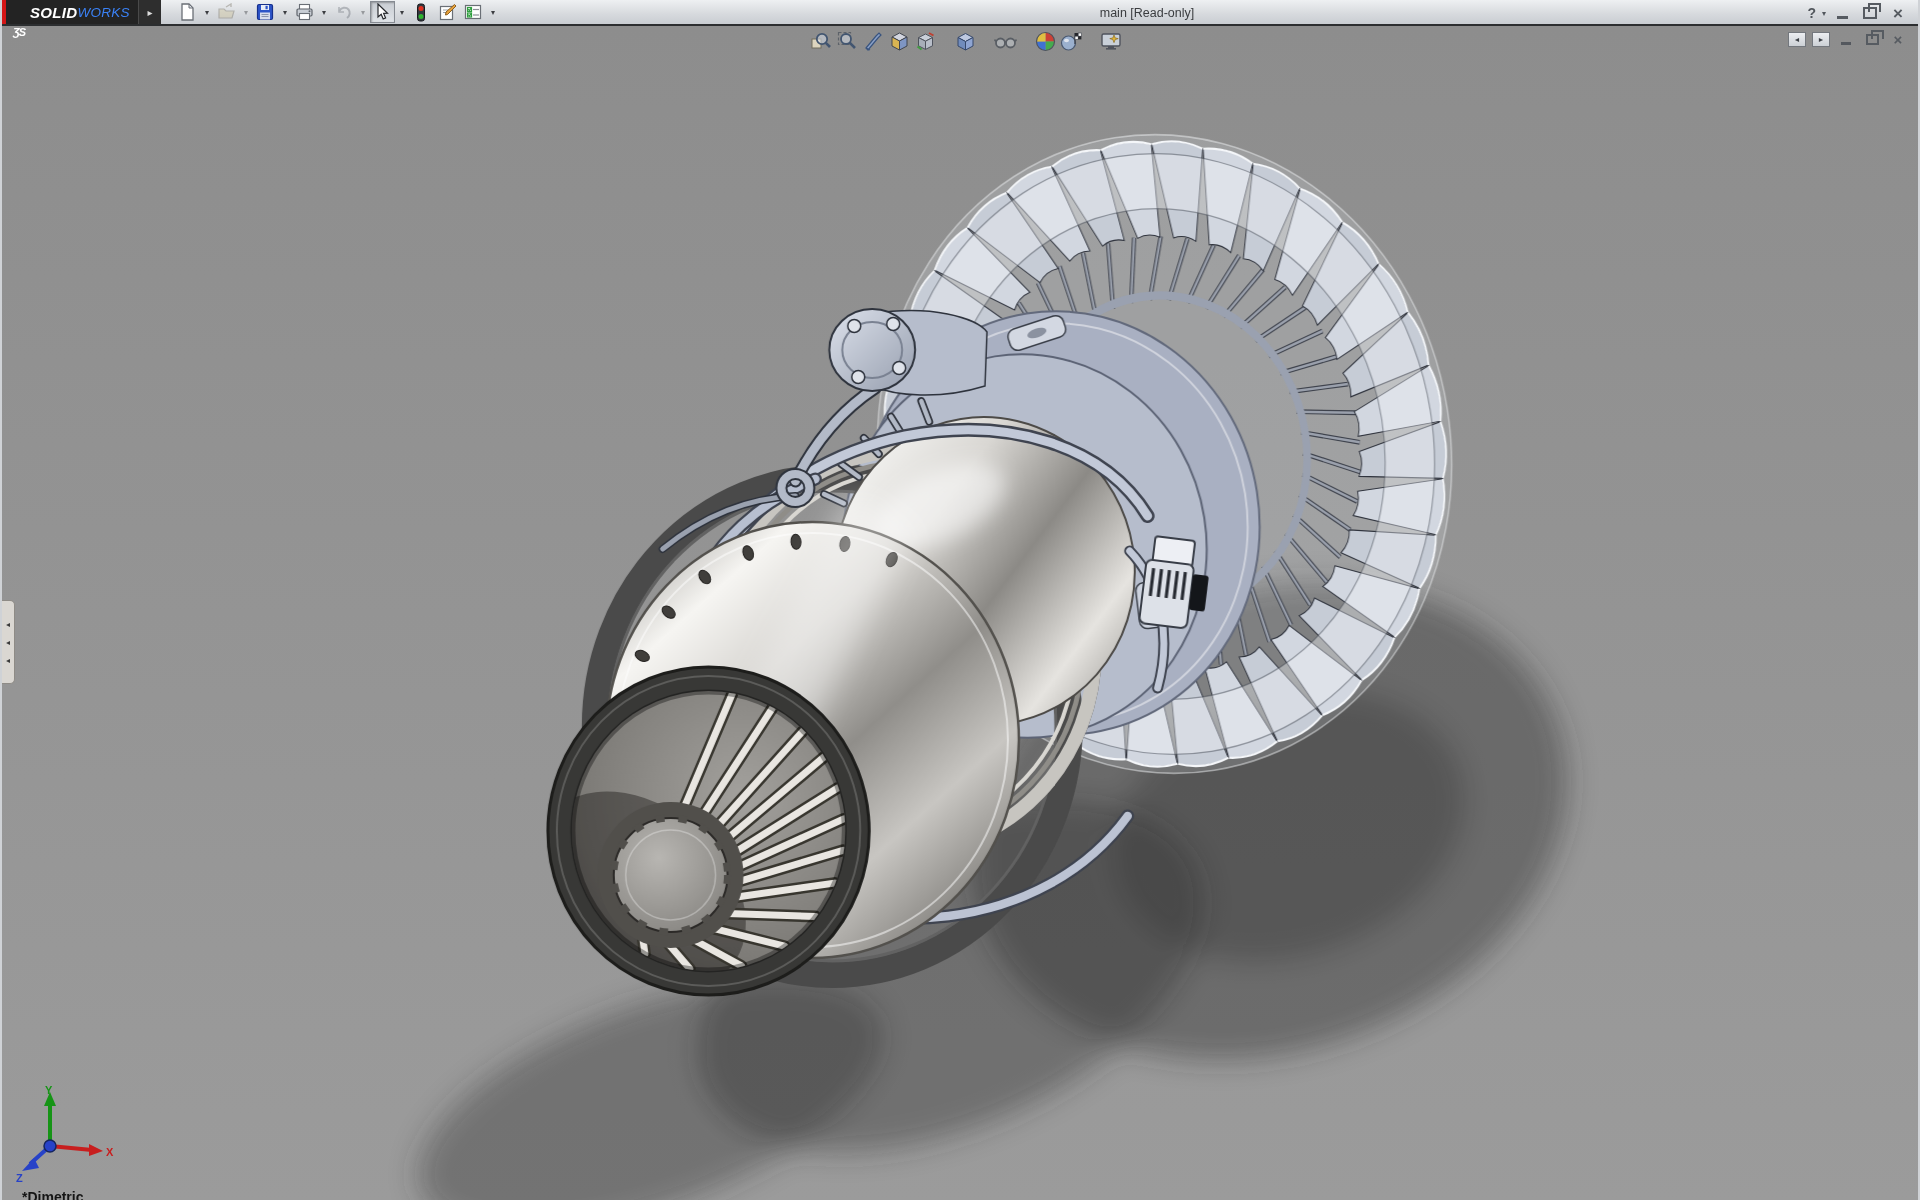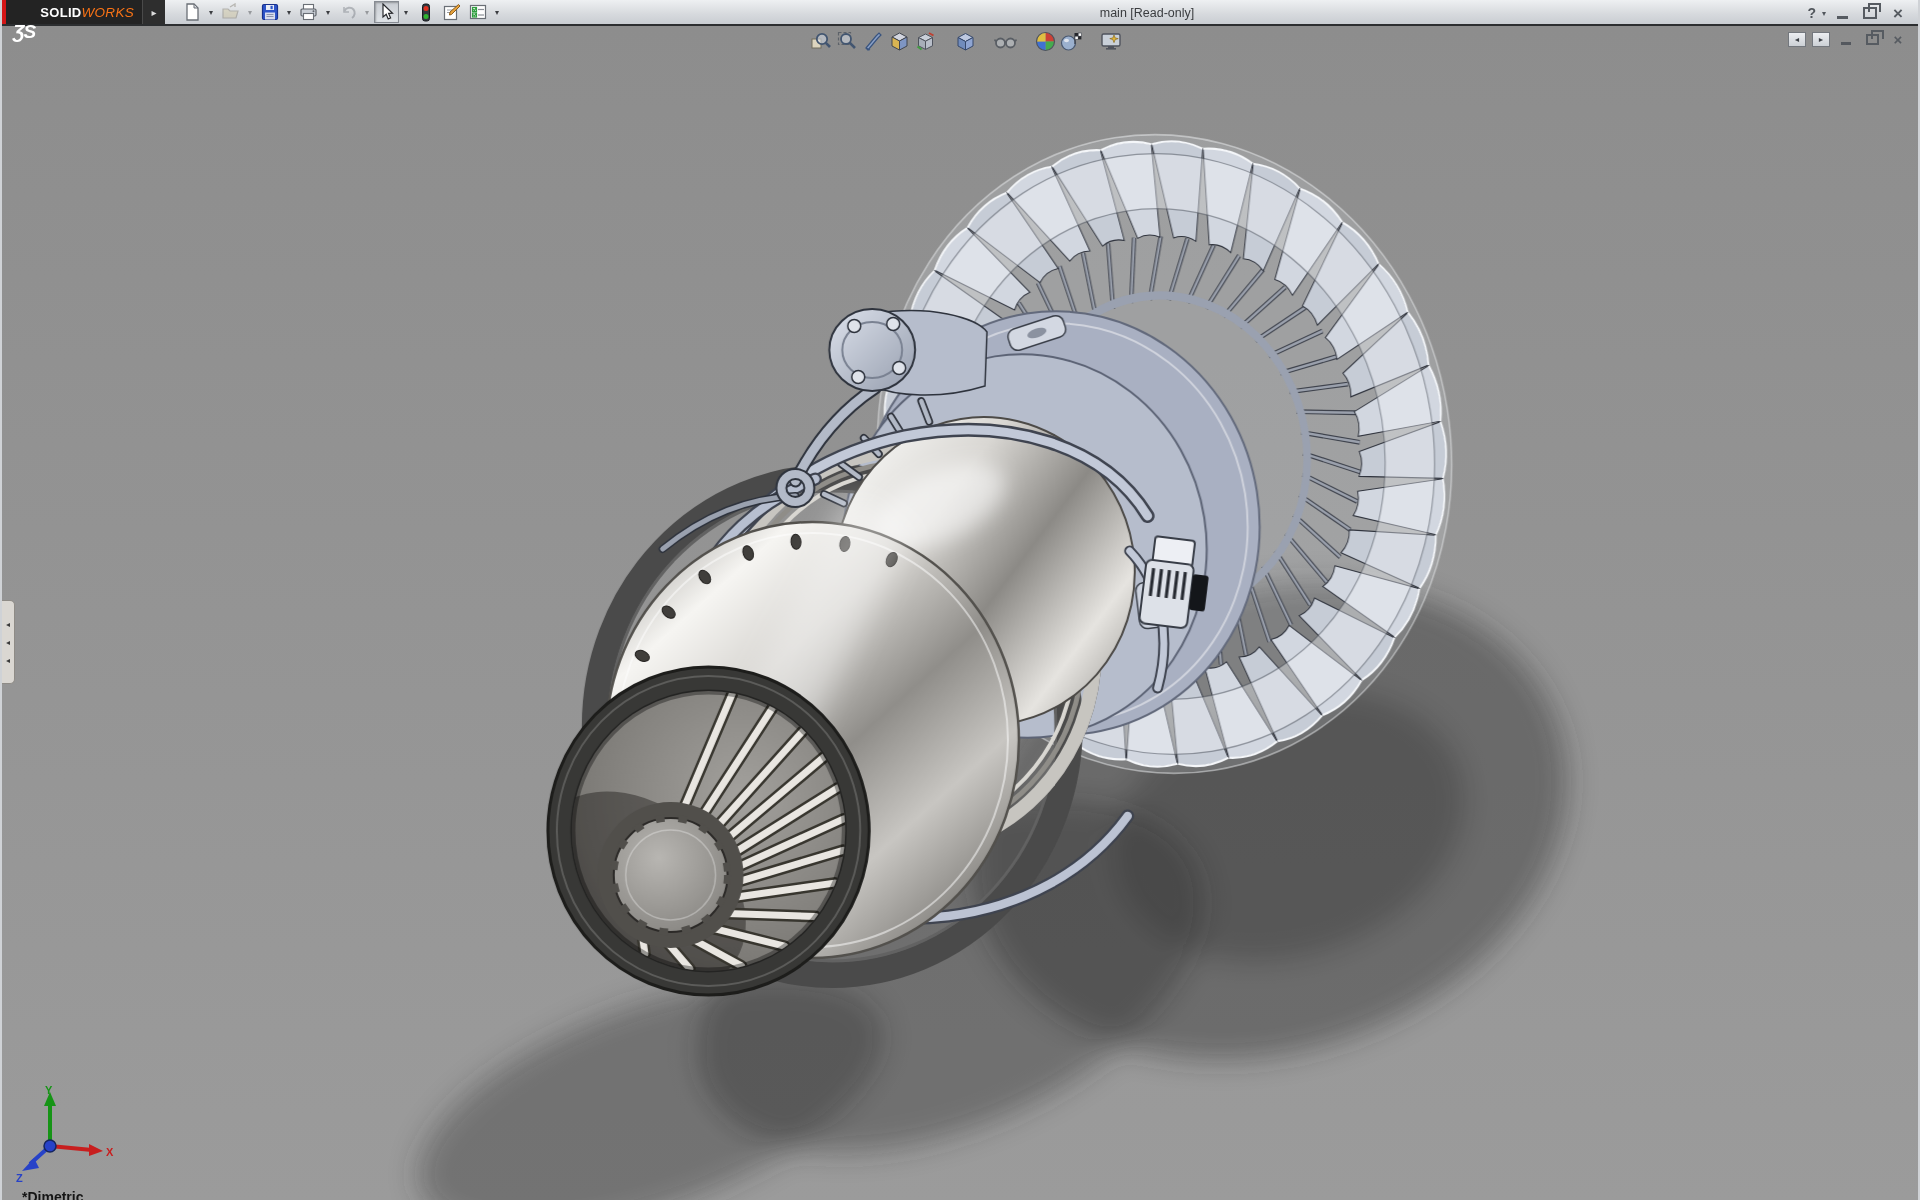--- a/index.html
+++ b/index.html
@@ -4,23 +4,23 @@
 <style>
   html,body{margin:0;padding:0;background:#6b6b6b;}
   .app{position:relative;width:1920px;height:1200px;overflow:hidden;font-family:"Liberation Sans",sans-serif;
        border-left:2px solid #cfd2d6;border-right:2px solid #cfd2d6;box-sizing:border-box;background:#8f8f8f;}
   
   .titlebar{position:absolute;left:0;top:0;width:100%;height:26px;
     background:linear-gradient(#eef0f2,#d6d9dd 60%,#c9cdd2);
     border-bottom:2px solid #2c2e30;box-sizing:border-box;display:flex;align-items:stretch;z-index:30;}
   .red-stripe{width:4px;height:100%;background:#d41616;flex:0 0 auto;}
   .logo-block{background:#232323;color:#fff;display:flex;align-items:center;padding:0 8px 0 7px;flex:0 0 auto;}
-  .logo-mark{font-style:italic;font-weight:700;font-size:19px;margin-right:5px;letter-spacing:-1px;margin-top:40px;}
-  .logo-bold{font-weight:700;font-size:13px;letter-spacing:.3px;}
-  .logo-light{font-style:italic;font-weight:400;font-size:13.5px;letter-spacing:.3px;color:#f97316;}
+  .logo-mark{font-style:italic;font-weight:700;font-size:11px;margin-right:5px;letter-spacing:-1px;margin-top:40px;}
+  .logo-bold{font-style:italic;font-weight:700;font-size:15px;letter-spacing:.3px;}
+  .logo-light{font-style:italic;font-weight:400;font-size:13.5px;letter-spacing:.3px;color:#3b82f6;}
   .flyout-tab{width:22px;background:#2e2e2e;color:#ddd;display:flex;align-items:center;justify-content:center;
     font-size:10px;border-left:1px solid #4a4a4a;flex:0 0 auto;cursor:pointer;}
   .tb-icons{display:flex;align-items:center;margin-left:14px;gap:1px;}
   .tb-btn{width:25px;height:22px;display:flex;align-items:center;justify-content:center;background:transparent;
     border:1px solid transparent;padding:0;cursor:pointer;}
   .tb-btn.active{background:linear-gradient(#c9cdd3,#dfe3e7);border:1px solid #868b92;box-shadow:inset 1px 1px 2px rgba(0,0,0,.28);}
   .tb-btn.disabled{opacity:.42;}
   .tb-dd{width:12px;height:22px;border:none;background:transparent;color:#3c3e42;font-size:8px;display:flex;
     align-items:center;justify-content:center;padding:0;cursor:pointer;}
   .tb-dd.disabled{opacity:.42;}

